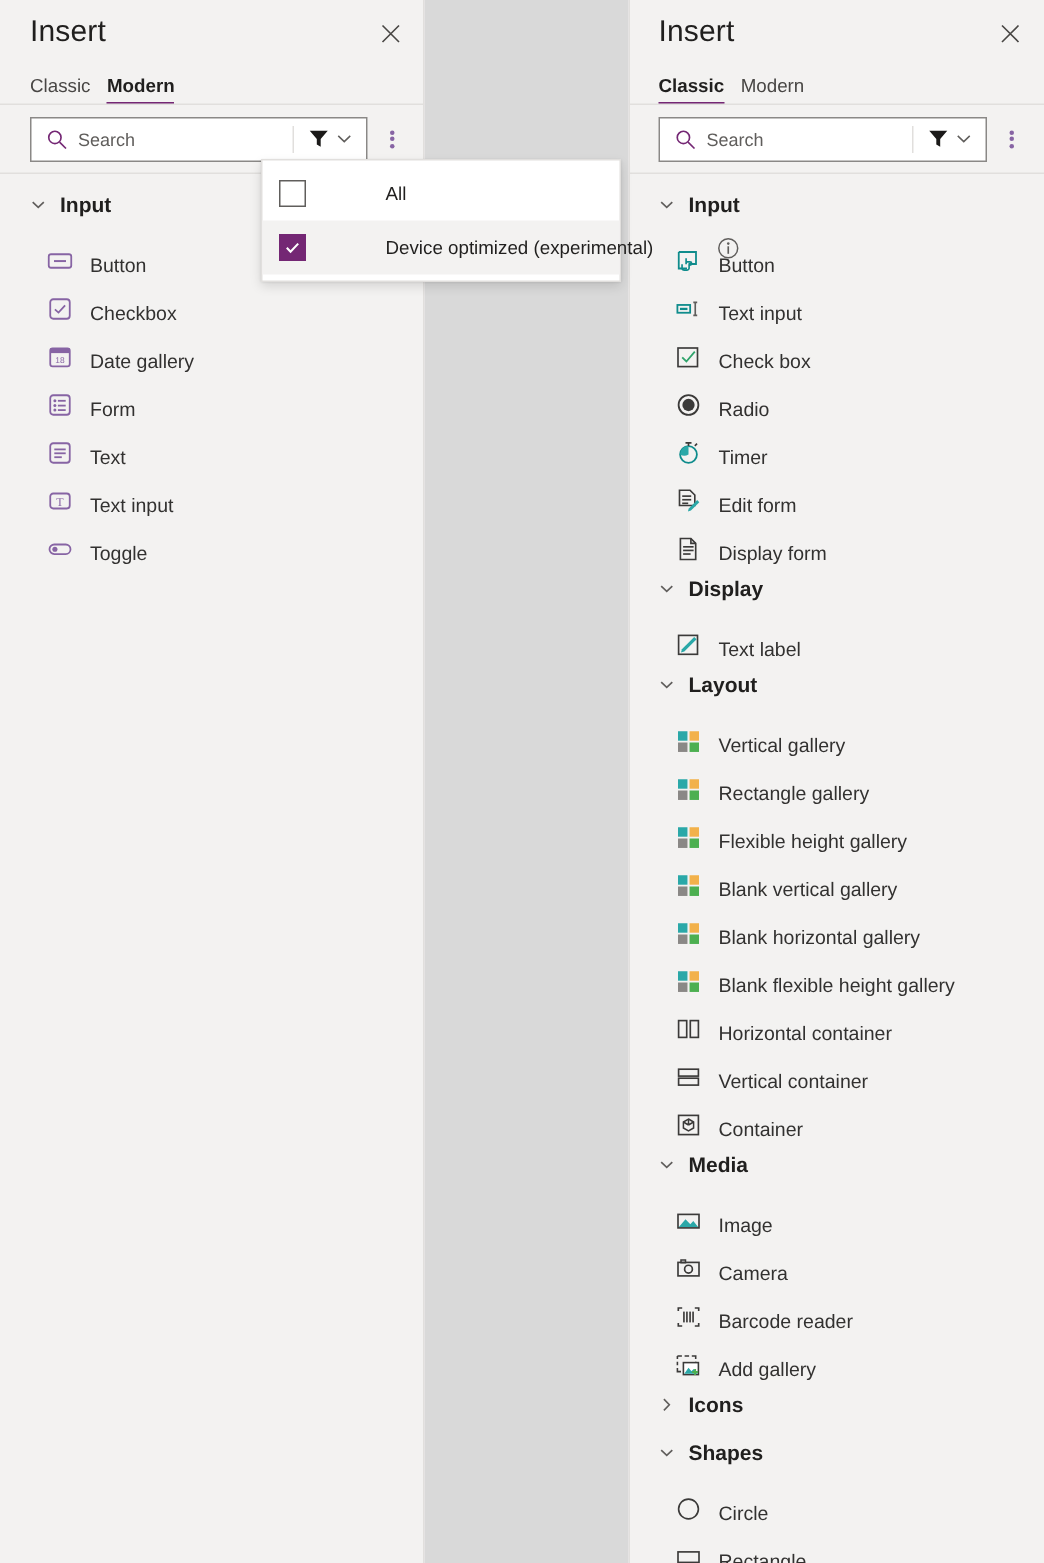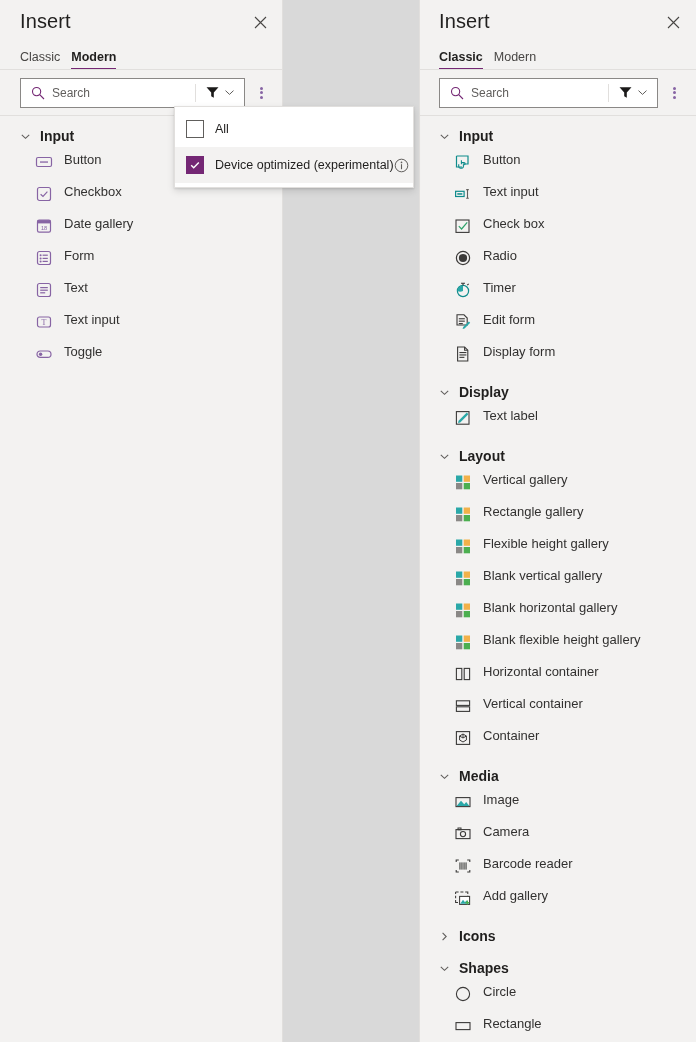--- a/index.html
+++ b/index.html
@@ -111,25 +111,24 @@
     cursor: pointer;
   }
   .group-chevron {
     width: 18px; display:flex; align-items:center; justify-content:center;
     color: #605e5c; margin-right: 6px;
   }
   .group-label {
     font-size: 14px; font-weight: 700; color: #201f1e;
   }
   .item {
-    display:flex; align-items:flex-start;
+    display:flex; align-items:flex-end;
     height: 32px;
-    padding-left: 10px;
+    padding-left: 30px;
     cursor: pointer;
-    margin-left: 24px;
   }
   .item-icon {
     width: 20px; height: 20px;
     display:flex; align-items:center; justify-content:center;
     margin-right: 10px; flex: 0 0 20px;
   }
   .item-label {
     font-size: 13px; color: #323130; white-space: nowrap;
   }
 
@@ -142,20 +141,21 @@
     border: 1px solid #e1dfdd;
     box-shadow: 0 3.2px 7.2px rgba(0,0,0,.13), 0 .6px 1.8px rgba(0,0,0,.11);
     z-index: 50;
     padding: 4px 0;
   }
   .dd-item {
     display:flex; align-items:center;
     height: 36px;
     padding: 0 10px 0 11px;
     cursor: pointer;
+    gap: 42px;
   }
   .dd-item.selected { background: #f3f2f1; text-align: center; }
   .dd-check {
     width: 18px; height: 18px;
     border: 1px solid #605e5c;
     background: #ffffff;
     margin-right: 11px;
     display:flex; align-items:center; justify-content:center;
     flex: 0 0 18px;
   }

